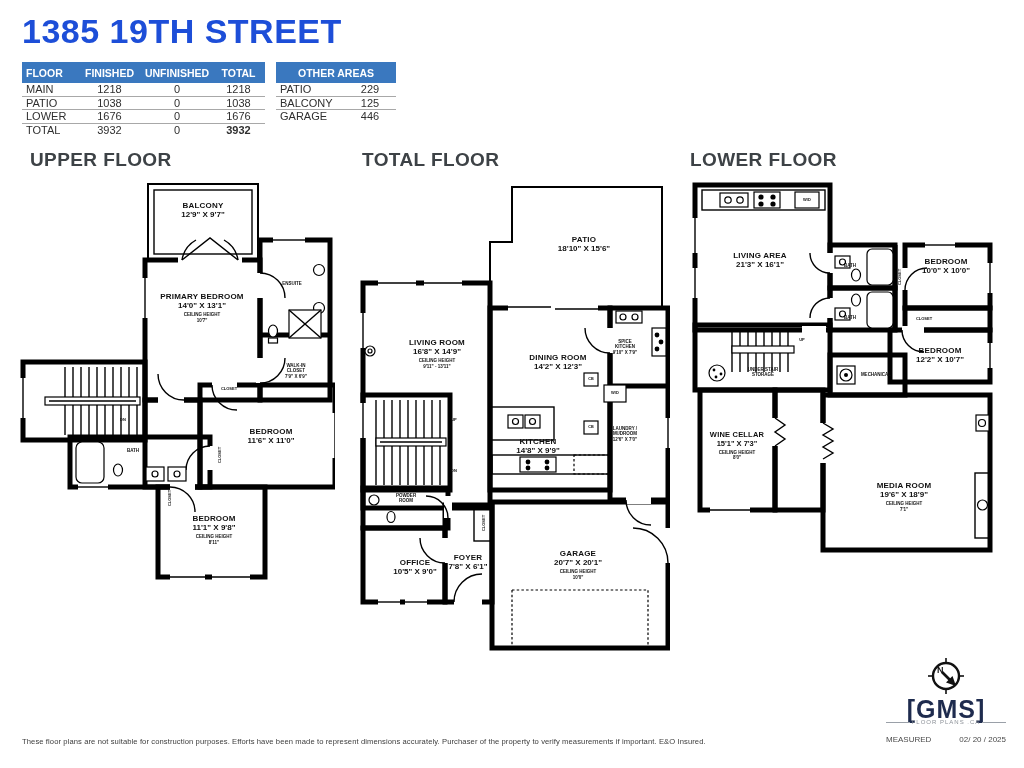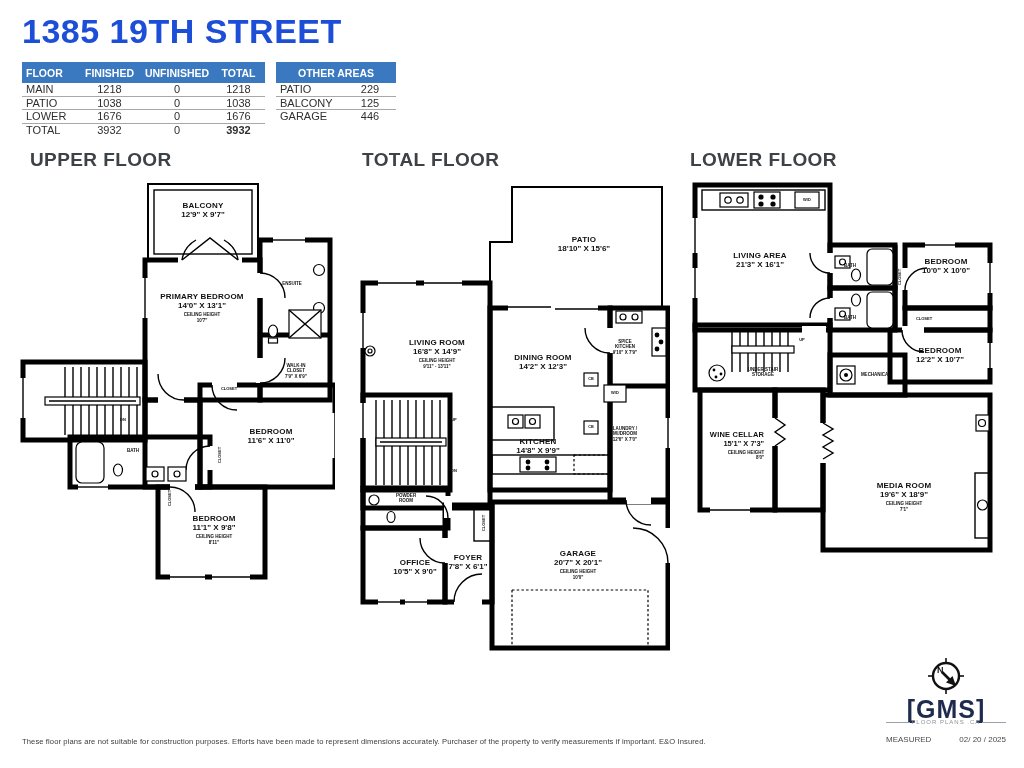--- a/index.html
+++ b/index.html
@@ -339,21 +339,21 @@
       <span class="rl-dims">18'10" X 15'6"</span>
     </div>
     <div class="room-label" style="left:79px;top:176px;">
       <span class="rl-name">LIVING ROOM</span>
       <span class="rl-dims">16'8" X 14'9"</span>
       <span class="rl-ceil">
           <span>CEILING HEIGHT</span>
           <span>9'11" - 13'11"</span>
         </span>
     </div>
-    <div class="room-label" style="left:185px;top:184px;">
+    <div class="room-label" style="left:200px;top:184px;">
       <span class="rl-name">DINING ROOM</span>
       <span class="rl-dims">14'2" X 12'3"</span>
     </div>
     <div class="room-label tiny" style="left:267px;top:169px;width:34px;">
       <span>SPICE KITCHEN</span>
       <span style="display:block;">9'10" X 7'9"</span>
     </div>
     <div class="room-label" style="left:180px;top:268px;">
       <span class="rl-name">KITCHEN</span>
       <span class="rl-dims">14'8" X 9'9"</span>
@@ -492,21 +492,21 @@
       <span class="rl-dims">10'0" X 10'0"</span>
     </div>
     <div class="room-label" style="left:234px;top:141px;font-size:4px;font-weight:700;">CLOSET</div>
     <div class="room-label" style="left:250px;top:177px;">
       <span class="rl-name">BEDROOM</span>
       <span class="rl-dims">12'2" X 10'7"</span>
     </div>
     <div class="room-label" style="left:112px;top:162px;font-size:4px;font-weight:700;">UP</div>
     <div class="room-label tiny" style="left:73px;top:194px;width:38px;">UNDER STAIR STORAGE</div>
     <div class="room-label tiny" style="left:186px;top:197px;">MECHANICAL</div>
-    <div class="room-label" style="left:47px;top:268px;text-align:right;">
+    <div class="room-label" style="left:47px;top:268px;">
       <span class="rl-name" style="font-size:7.5px;">WINE CELLAR</span>
       <span class="rl-dims" style="font-size:7.5px;">15'1" X 7'3"</span>
       <span class="rl-ceil">
           <span>CEILING HEIGHT</span>
           <span>8'0"</span>
         </span>
     </div>
     <div class="room-label" style="left:214px;top:295px;margin-top:24px;">
       <span class="rl-name">MEDIA ROOM</span>
       <span class="rl-dims">19'6" X 18'9"</span>

